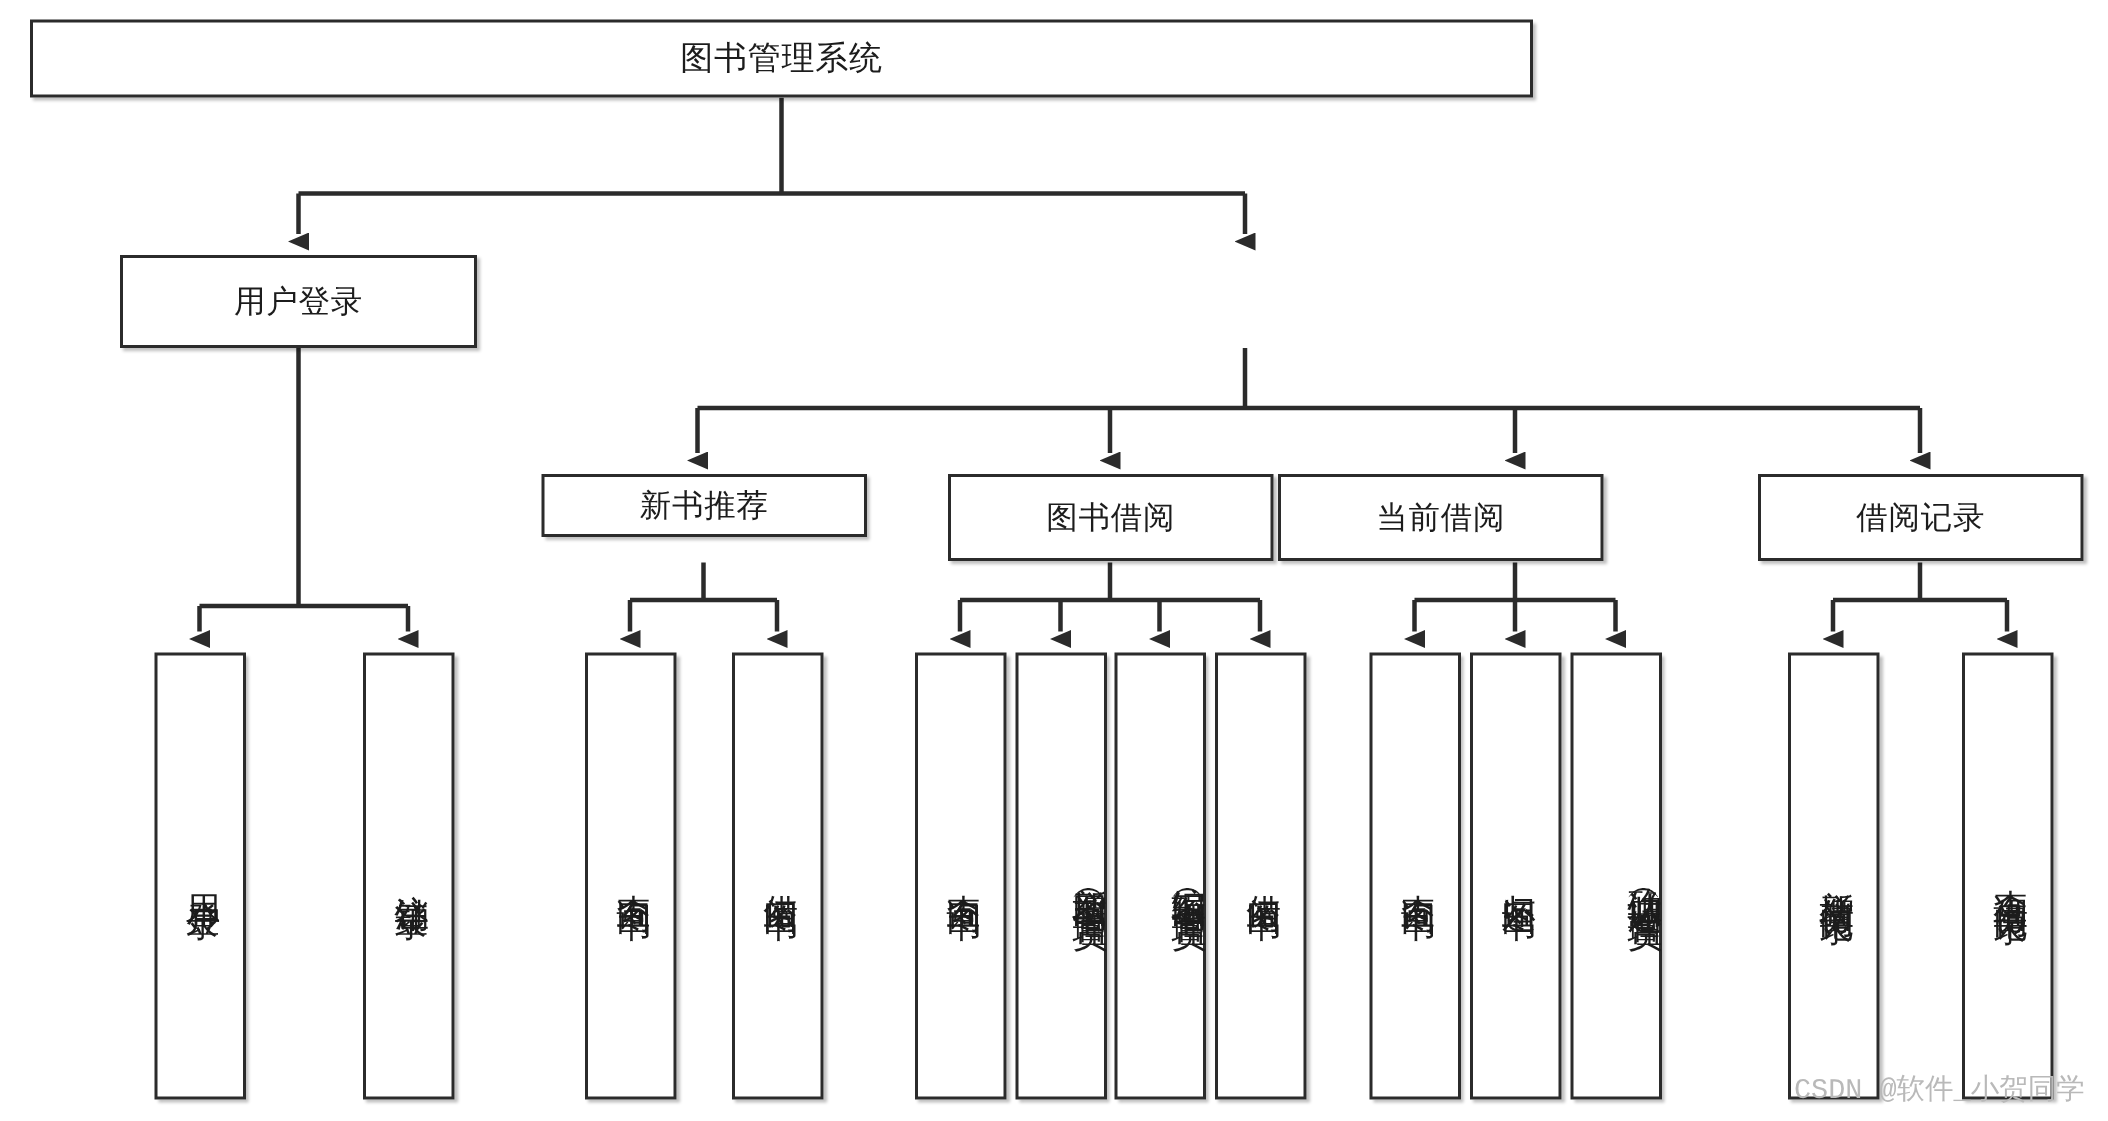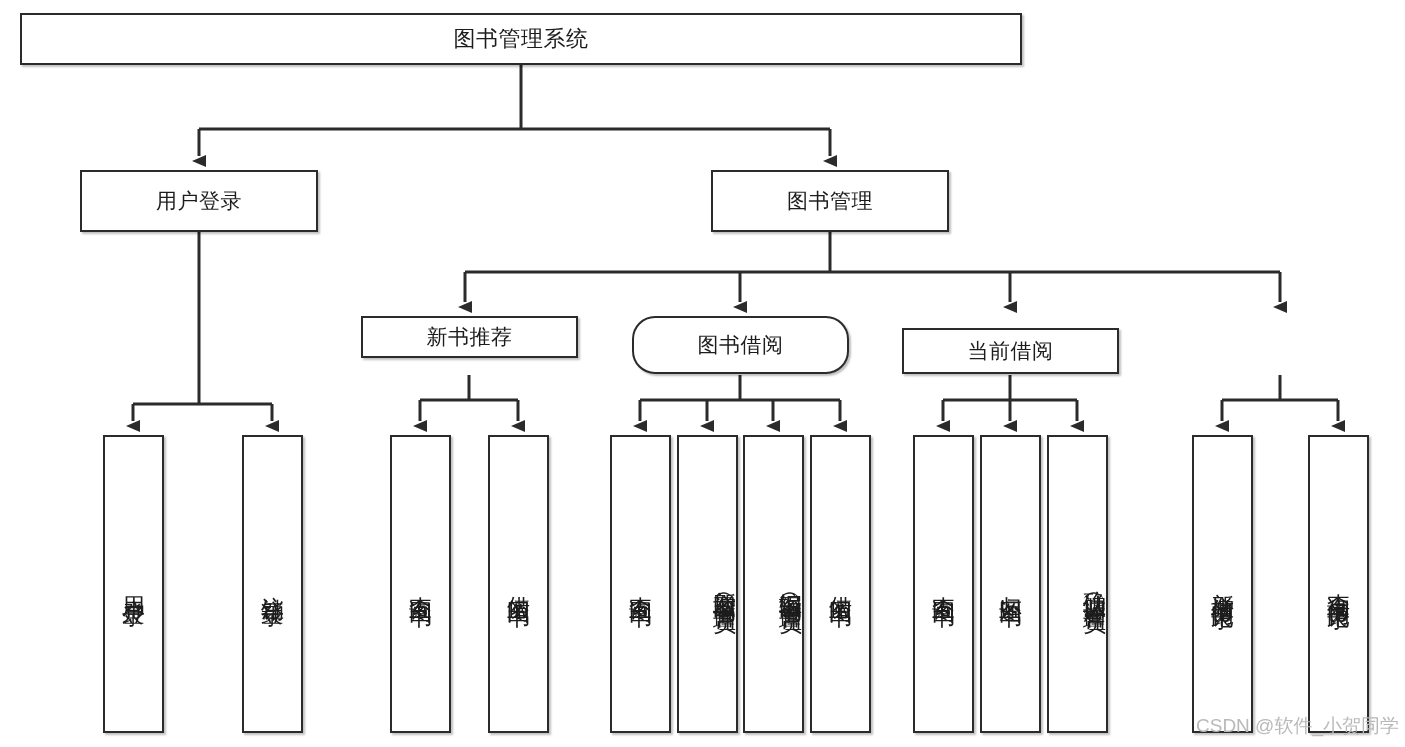--- a/index.html
+++ b/index.html
@@ -1,20 +1,20 @@
 <!DOCTYPE html>
 <html><head>
 <meta charset="utf-8">
 <style>
   html,body{margin:0;padding:0;background:#ffffff;}
   body{
     width:1405px;height:747px;overflow:hidden;
     font-family:"Liberation Sans","DejaVu Sans",sans-serif;
   }
-  #diagram-root{position:relative;width:1405px;height:747px;background:#fff;}
+  #diagram-root{position:relative;width:1405px;height:747px;background:#fff;font-family:Liberation Mono, monospace;}
   svg.layer{position:absolute;left:0;top:0;width:1405px;height:747px;}
   .node-box{
     position:absolute;
     box-sizing:border-box;
     border:2px solid #2b2b2b;
     background:#ffffff;
     box-shadow:2px 2px 2px rgba(0,0,0,0.25);
   }
   .node-label{
     position:absolute;left:0;top:0;width:100%;height:100%;
@@ -103,32 +103,32 @@
     </g>
   </svg>
 
   <div class="node-box root-node" style="left:20px;top:13px;width:1002px;height:52px;">
     <span class="node-label">图书管理系统</span>
   </div>
 
   <div class="node-box h-node" style="left:80px;top:170px;width:238px;height:62px;">
     <span class="node-label">用户登录</span>
   </div>
-  <div class="node-box h-node" style="left:711px;top:170px;width:238px;height:62px;">
-    <span class="node-label">图书管理</span>
-  </div>
 
   <div class="node-box h-node" style="left:361px;top:316px;width:217px;height:42px;">
     <span class="node-label">新书推荐</span>
   </div>
-  <div class="node-box h-node" style="left:632px;top:316px;width:217px;height:58px;border-radius:23px;">
+  <div class="node-box h-node" style="left:632px;top:316px;width:217px;height:58px;">
     <span class="node-label">图书借阅</span>
   </div>
-  <div class="node-box h-node" style="left:902px;top:316px;width:217px;height:46px;margin-top:12px;">
+  <div class="node-box h-node" style="left:852px;top:316px;width:217px;height:58px;">
     <span class="node-label">当前借阅</span>
+  </div>
+  <div class="node-box h-node" style="left:1172px;top:316px;width:217px;height:58px;">
+    <span class="node-label">借阅记录</span>
   </div>
 
   <div class="node-box v-node v-mid" style="left:103px;top:435px;width:61px;height:298px;">
     <span class="node-label">用户登录</span>
   </div>
   <div class="node-box v-node v-mid" style="left:242px;top:435px;width:61px;height:298px;">
     <span class="node-label">注销登录</span>
   </div>
 
   <div class="node-box v-node v-mid" style="left:390px;top:435px;width:61px;height:298px;">

